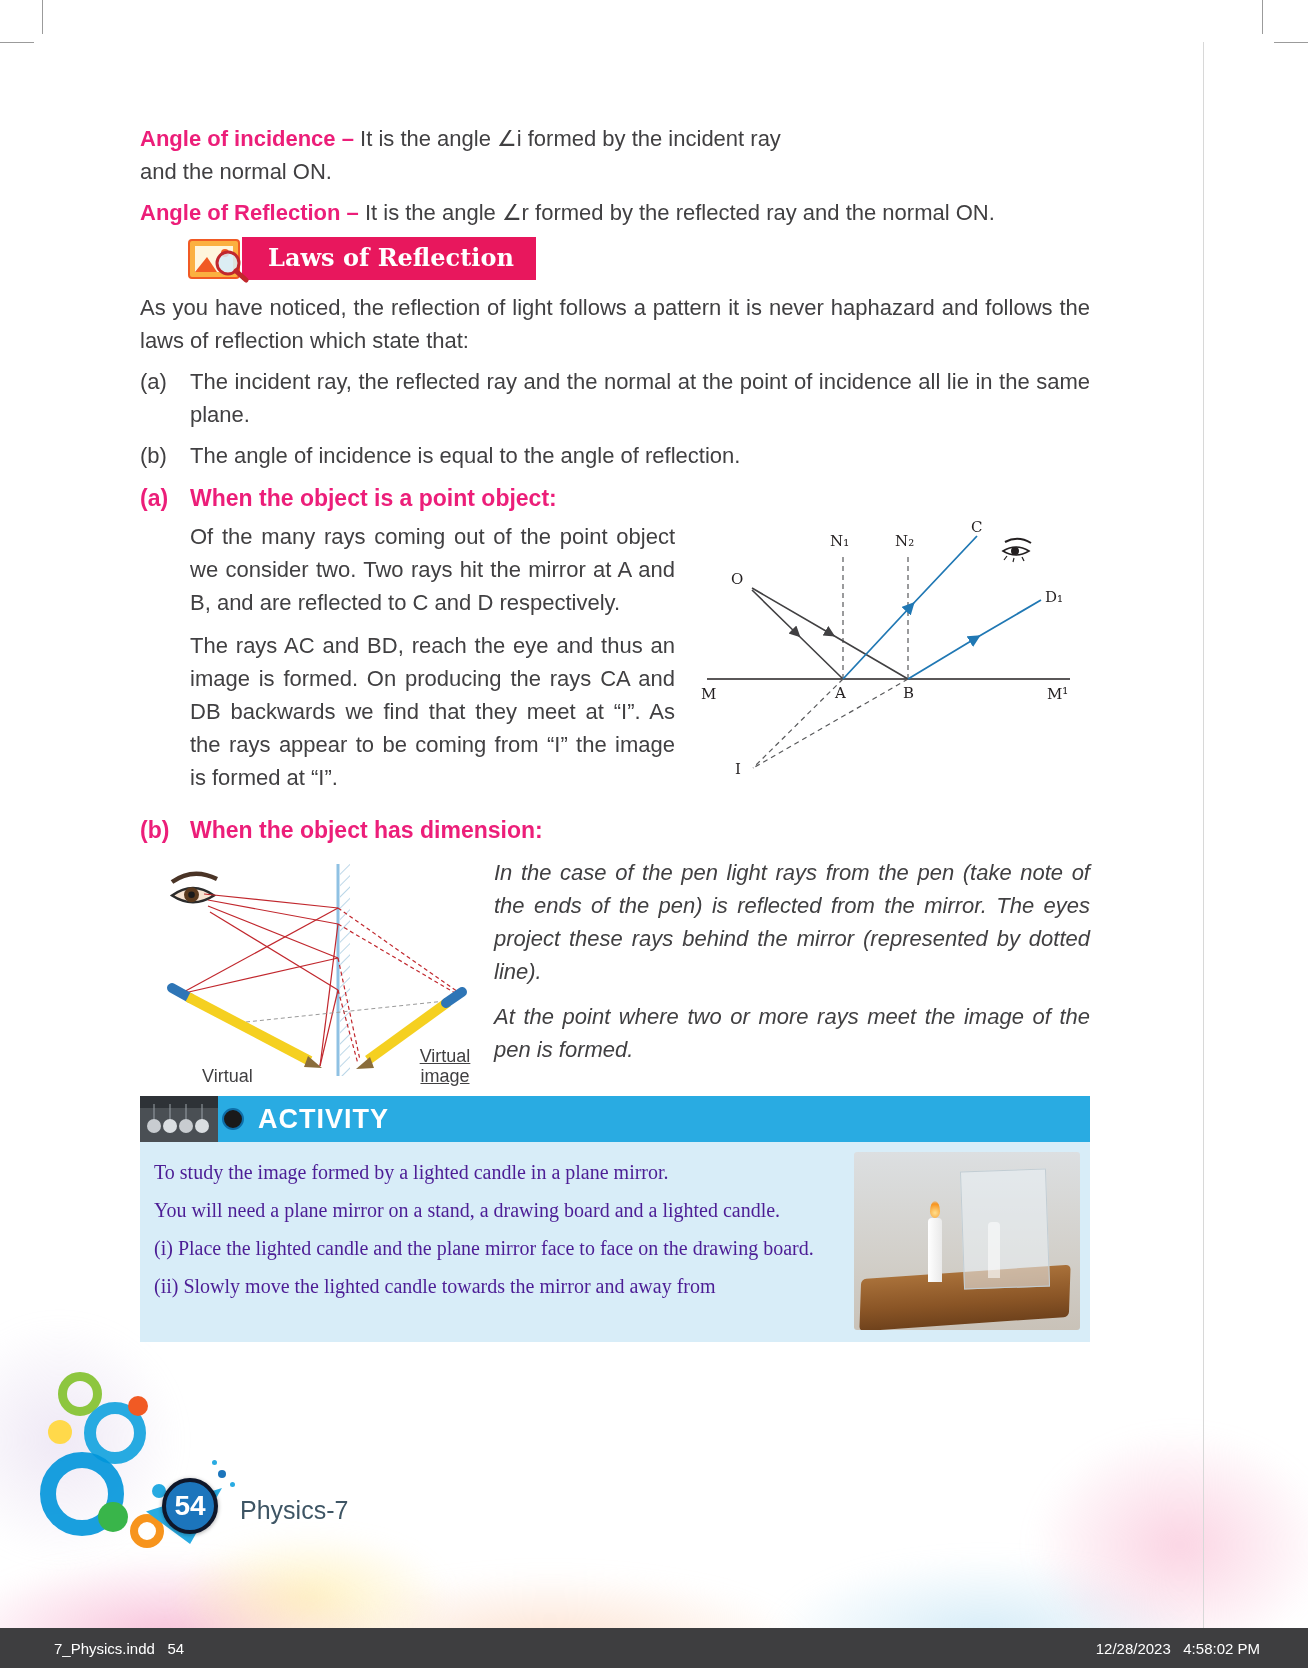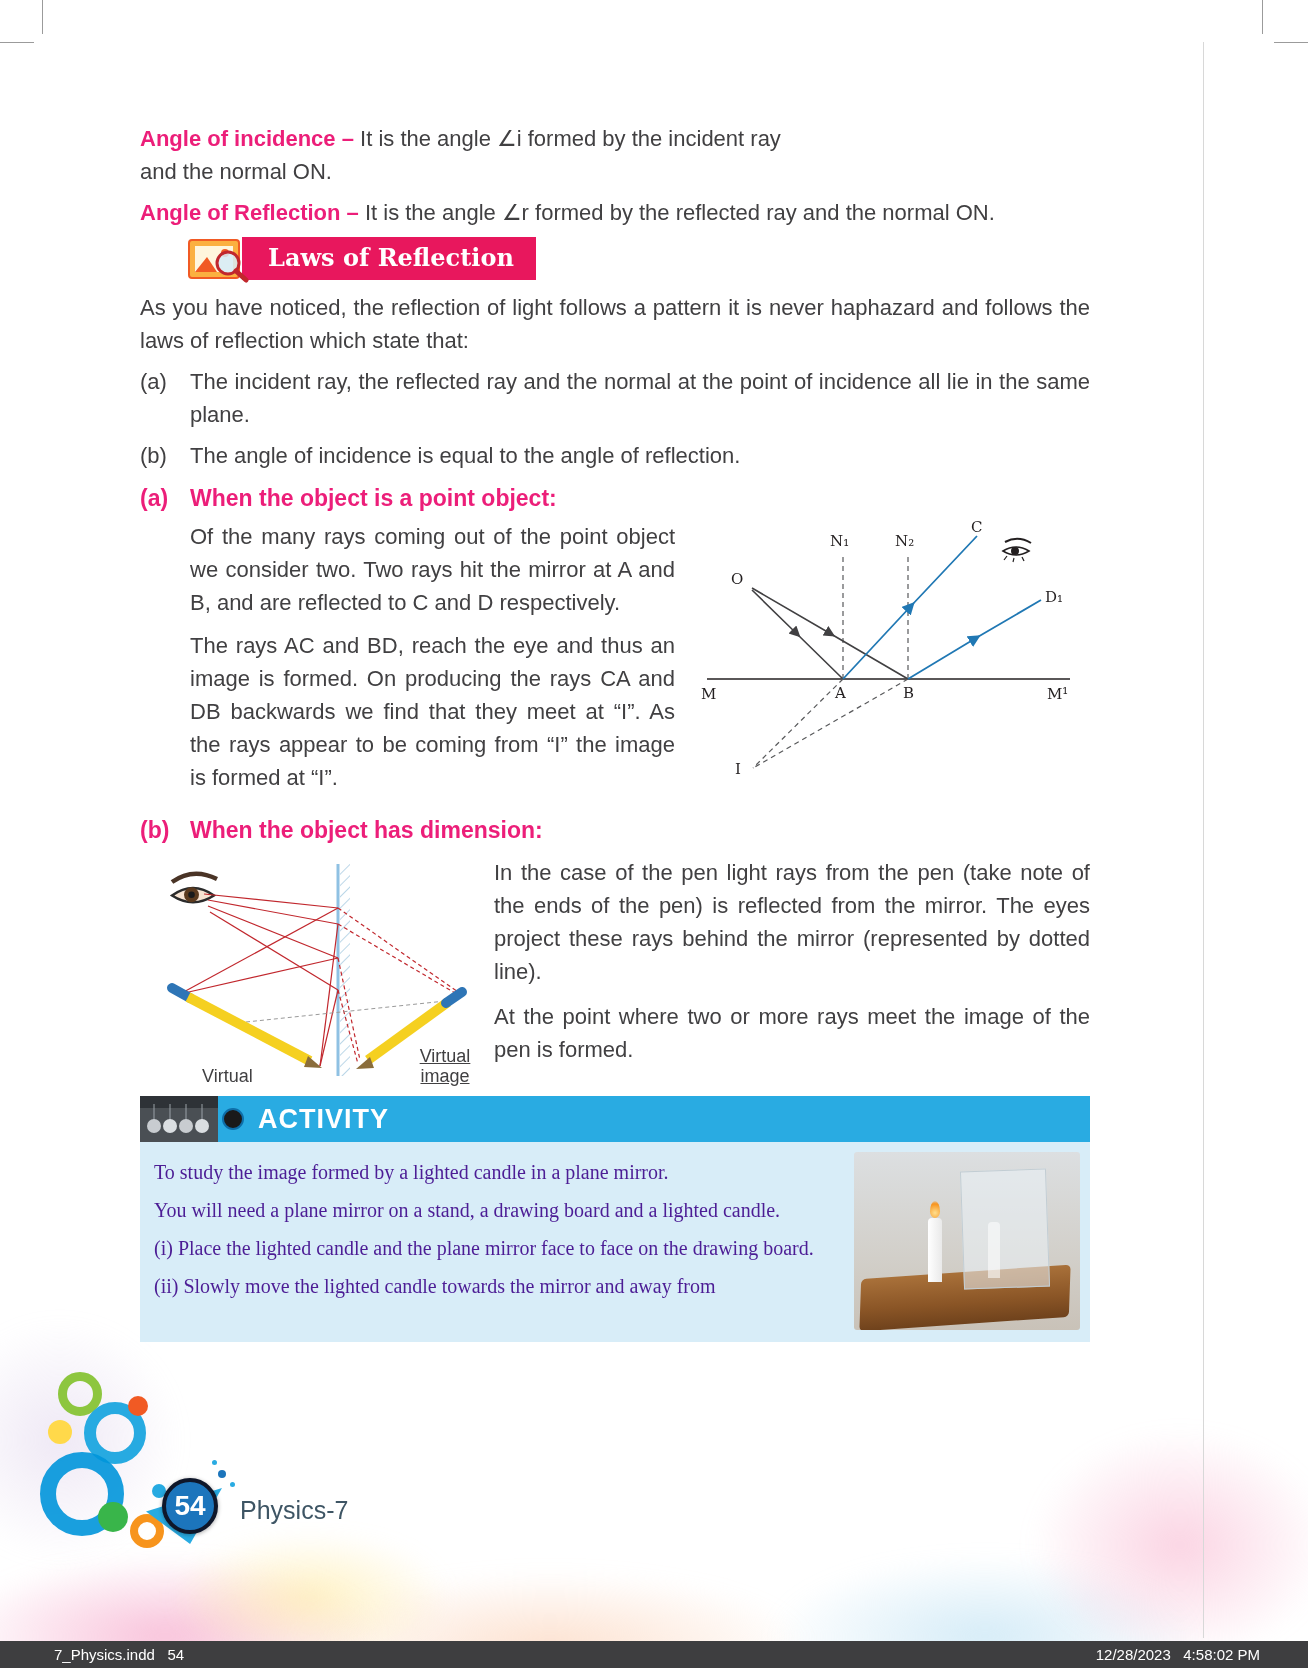--- a/index.html
+++ b/index.html
@@ -41,21 +41,21 @@
   .ray-figure { float:right; width:405px; height:278px; margin-left:10px; }
   .point-block p { margin-bottom:10px; }
 
   
   .pen-block { margin-top:10px; }
   .pen-block::after { content:""; display:block; clear:both; }
   .pen-figure { float:left; width:330px; height:228px; margin:4px 14px 2px 10px; position:relative; }
   .pen-figure .fig-label { position:absolute; font-size:18px; color:#414042; line-height:20px; }
   .obj-label { left:52px; bottom:2px; }
   .virt-label { right:2px; bottom:2px; width:66px; text-align:center;text-decoration:underline; }
-  .pen-block p { margin-bottom:12px; text-align:justify; }
+  .pen-block p { margin-bottom:12px; text-align:justify;font-style:italic; }
 
   
   .activity-banner { margin-top:6px; height:46px; background:#29ABE2; display:flex; align-items:center; }
   .cradle-icon { width:78px; height:46px; flex:0 0 78px; }
   .banner-dot { width:22px; height:22px; border-radius:50%; background:#1a1a1a; border:2px solid #0e6ea8; margin-left:4px; }
   .activity-title { color:#fff; font-weight:bold; font-size:27px; letter-spacing:1px; margin-left:14px; }
 
   .activity-box { background:#D8EDF8; padding:14px 250px 16px 14px; position:relative; min-height:200px; }
   .activity-box p { font-family:Liberation Serif, serif; font-size:20px; line-height:32px; color:#4c1d95; margin-bottom:6px; }
   .candle-photo { position:absolute; right:10px; top:10px; width:226px; height:178px; border-radius:3px; overflow:hidden;
@@ -76,21 +76,21 @@
   .badge-circle { position:absolute; left:162px; top:1478px; width:56px; height:56px; border-radius:50%; background:#1C75BC;
                   border:4px solid #0f172a; box-shadow:0 1px 4px rgba(0,0,0,.35); color:#fff; font-size:28px; font-weight:bold;
                   display:flex; align-items:center; justify-content:center; z-index:4; }
   .badge-dot { position:absolute; border-radius:50%; z-index:4; }
   .book-label { position:absolute; left:240px; top:1496px; font-size:25px; color:#3E5564; z-index:4; }
 
   .ring, .dot { position:absolute; border-radius:50%; z-index:1; }
 
   .wc { position:absolute; border-radius:50%; filter:blur(10px); z-index:0; }
 
-  .print-bar { position:absolute; left:0; right:0; bottom:0; height:27px; background:#3E3E40; color:#fff; z-index:6;
+  .print-bar { position:absolute; left:0; right:0; bottom:0; height:40px; background:#3E3E40; color:#fff; z-index:6;
                display:flex; align-items:center; justify-content:space-between; padding:0 48px 0 54px; font-size:15px; }
   .print-bar span { white-space:pre; }
 </style>
 </head>
 <body>
 
 <div class="page">
 
   <div class="crop" style="left:42px;top:0;width:1px;height:34px;"></div>
   <div class="crop" style="left:0;top:42px;width:34px;height:1px;"></div>

